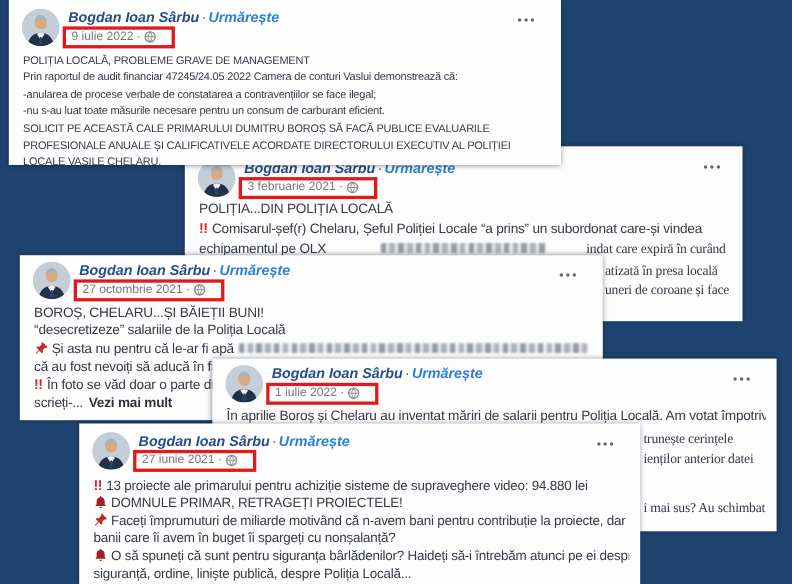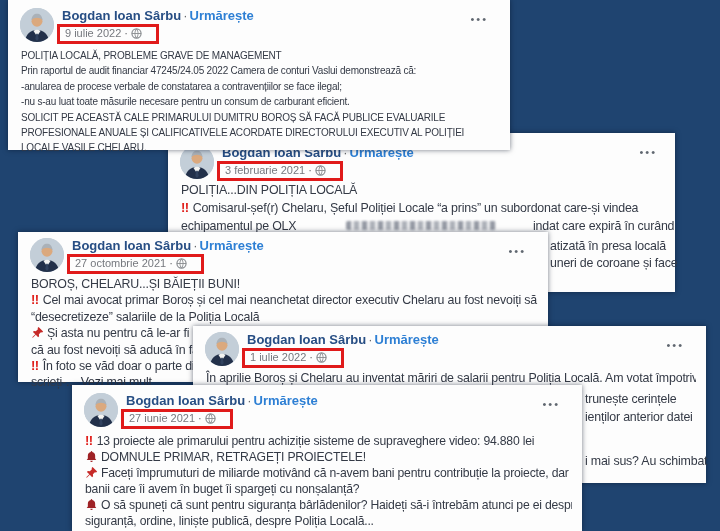--- a/index.html
+++ b/index.html
@@ -10,21 +10,21 @@
     font-family:"Liberation Sans", sans-serif;
   }
   .card {
     position:absolute; background:#fdfdfd;
     box-shadow:0 0 5px rgba(5,15,35,.55);
   }
   .hdr { display:flex; align-items:flex-start; padding:8px 12px 0 12px; position:relative; }
   .avatar { width:34px; height:34px; border-radius:50%; overflow:hidden; flex:0 0 34px; background:#c3ced8; }
   .avatar svg { display:block; width:100%; height:100%; }
   .hmeta { margin-left:8px; }
-  .name-row { font-size:13px; font-weight:700; color:#274e84; line-height:15px; white-space:nowrap; }
+  .name-row { font-size:13px; font-weight:700; color:#274e84; line-height:15px; white-space:nowrap;font-style:italic; }
   .sep { font-weight:400; color:#65676b; padding:0 2px; }
   .follow { color:#2d7fd4; cursor:pointer; }
   .date-box {
     display:inline-flex; align-items:center; margin-left:-5px; margin-top:1px;
     border:3px solid #e01a1a; padding:0 14px 1px 5px;
     font-size:11px; color:#75787e; line-height:13px; white-space:nowrap;
   }
   .date-box .sep { padding:0 3px; }
   .globe svg { display:block; width:11px; height:11px; }
   .menu { position:absolute; right:22px; top:13px; color:#606770; font-size:11px; letter-spacing:2px; cursor:pointer; }
@@ -32,30 +32,30 @@
   .body { padding:4px 10px 0 13px; font-size:12.4px; color:#343a46; letter-spacing:-0.2px; }
   .line { white-space:nowrap; overflow:hidden; }
   .c1 .body { line-height:15.4px; font-size:10px; padding-top:4px; }
   .c2 .hdr { padding-top:12px; } .c2 .body { line-height:18px; padding-top:0; }
   .c3 .hdr { padding-top:6px; }  .c3 .body { line-height:16.4px; padding-top:2px; }
   .c4 .hdr { padding-top:6px; }  .c4 .body { line-height:17px; padding-top:2px; }
   .c5 .body { line-height:16px; font-size:12.2px; padding-top:4px; }
   .excl { color:#e0201c; font-weight:800; letter-spacing:-0.5px; margin-right:4px; font-size:13px; }
   .iline { display:inline-block; width:13px; height:13px; margin-right:3px; vertical-align:-2px; }
   .iline svg { display:block; width:100%; height:100%; }
-  .frag { position:absolute; font-size:12.4px; color:#343a46; white-space:nowrap; letter-spacing:-0.2px; }
+  .frag { position:absolute; font-size:12.4px; color:#343a46; white-space:nowrap; letter-spacing:-0.2px;font-family:Liberation Serif, serif; }
   .redact {
     background:repeating-linear-gradient(90deg,
       rgba(95,102,118,.65) 0 5px, rgba(95,102,118,.12) 5px 8px,
       rgba(95,102,118,.5) 8px 13px, rgba(95,102,118,.1) 13px 16px);
     filter:blur(1.2px); border-radius:2px; height:9px;
   }
   .blurline { position:absolute; }
   .blur-inline { display:inline-block; margin-left:4px; vertical-align:baseline; }
-  .see-more { font-weight:400; color:#2f3440; margin-left:5px; cursor:pointer; }
+  .see-more { font-weight:700; color:#2f3440; margin-left:5px; cursor:pointer; }
 </style>
 </head>
 <body>
 
 <svg width="0" height="0" style="position:absolute">
   <defs>
     <g id="avatar-man">
       <rect width="36" height="36" fill="#c3ced8"></rect>
       <circle cx="18" cy="14" r="5.8" fill="#dba97e"></circle>
       <path d="M12 12.6c.8-4.6 2.9-6.6 6-6.6s5.2 2 6 6.6c-1.9-1.7-3.7-2.4-6-2.4s-4.1.7-6 2.4z" fill="#aab1b8"></path>
@@ -165,21 +165,20 @@
               <svg viewBox="0 0 12 12">
                 <use href="#globe-g"></use>
               </svg>
             </span>
         </div>
       </div>
       <div class="menu">•••</div>
     </div>
     <div class="body">
       <div class="line">BOROȘ, CHELARU...ȘI BĂIEȚII BUNI!</div>
-      <div class="line"><span class="excl">!!</span><span>Cel mai avocat primar Boroș și cel mai neanchetat director executiv Chelaru au fost nevoiți să</span></div>
       <div class="line">“desecretizeze” salariile de la Poliția Locală</div>
       <div class="line"><span class="iline"><svg viewBox="0 0 16 16">
               <use href="#pin-g"></use>
             </svg></span><span>Și asta nu pentru că le-ar fi apă</span><span class="redact blur-inline" style="width:318px"></span></div>
       <div class="line">că au fost nevoiți să aducă în fața</div>
       <div class="line"><span class="excl">!!</span><span>În foto se văd doar o parte din</span></div>
       <div class="line"><span>scrieți-...</span><span class="see-more">Vezi mai mult</span></div>
     </div>
   </div>
 

